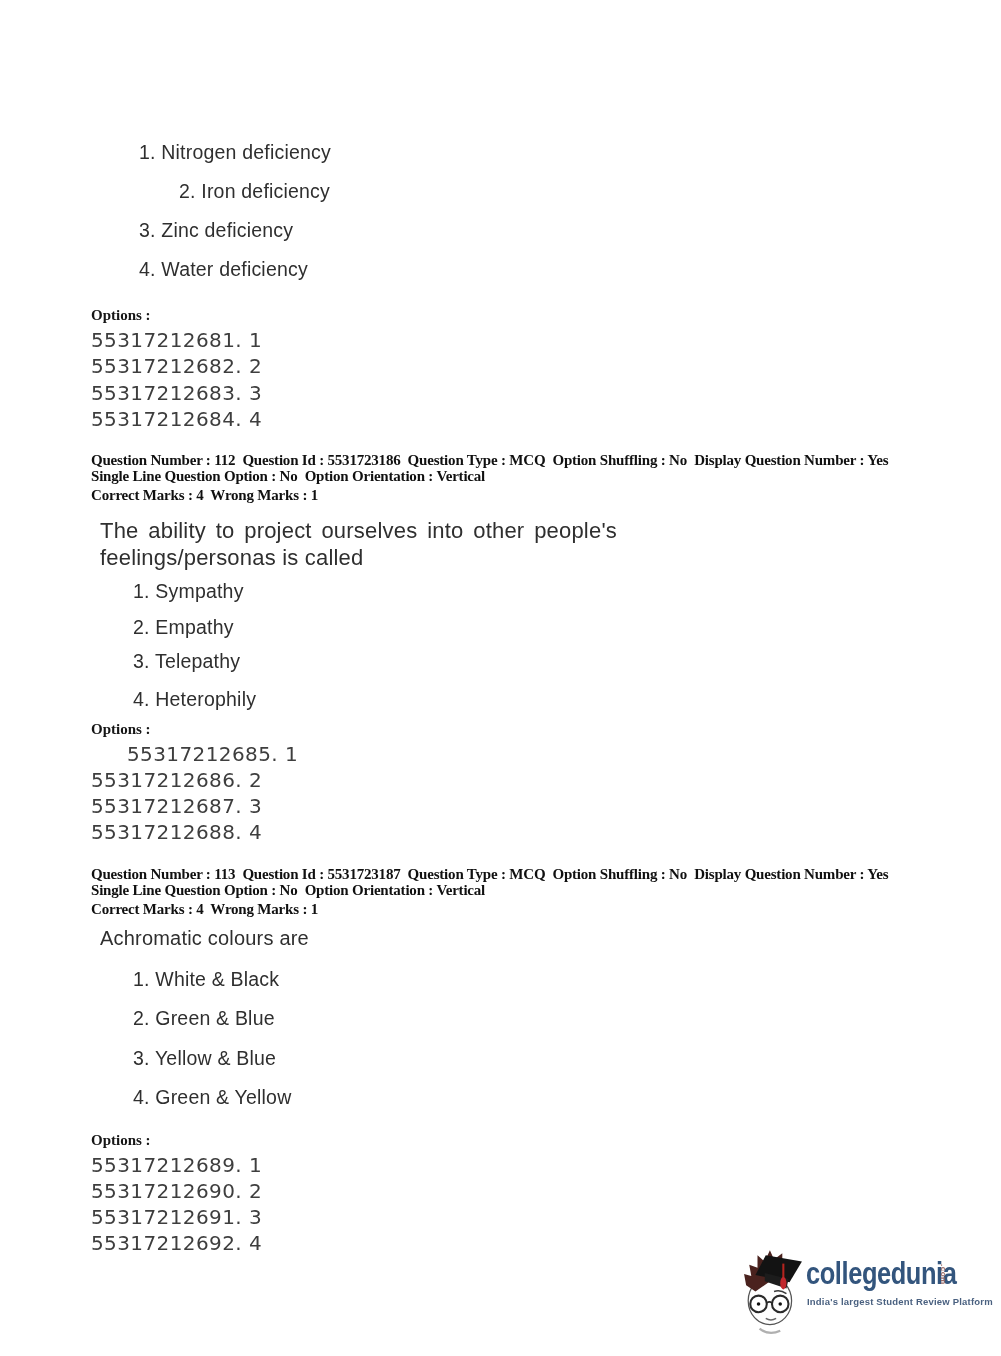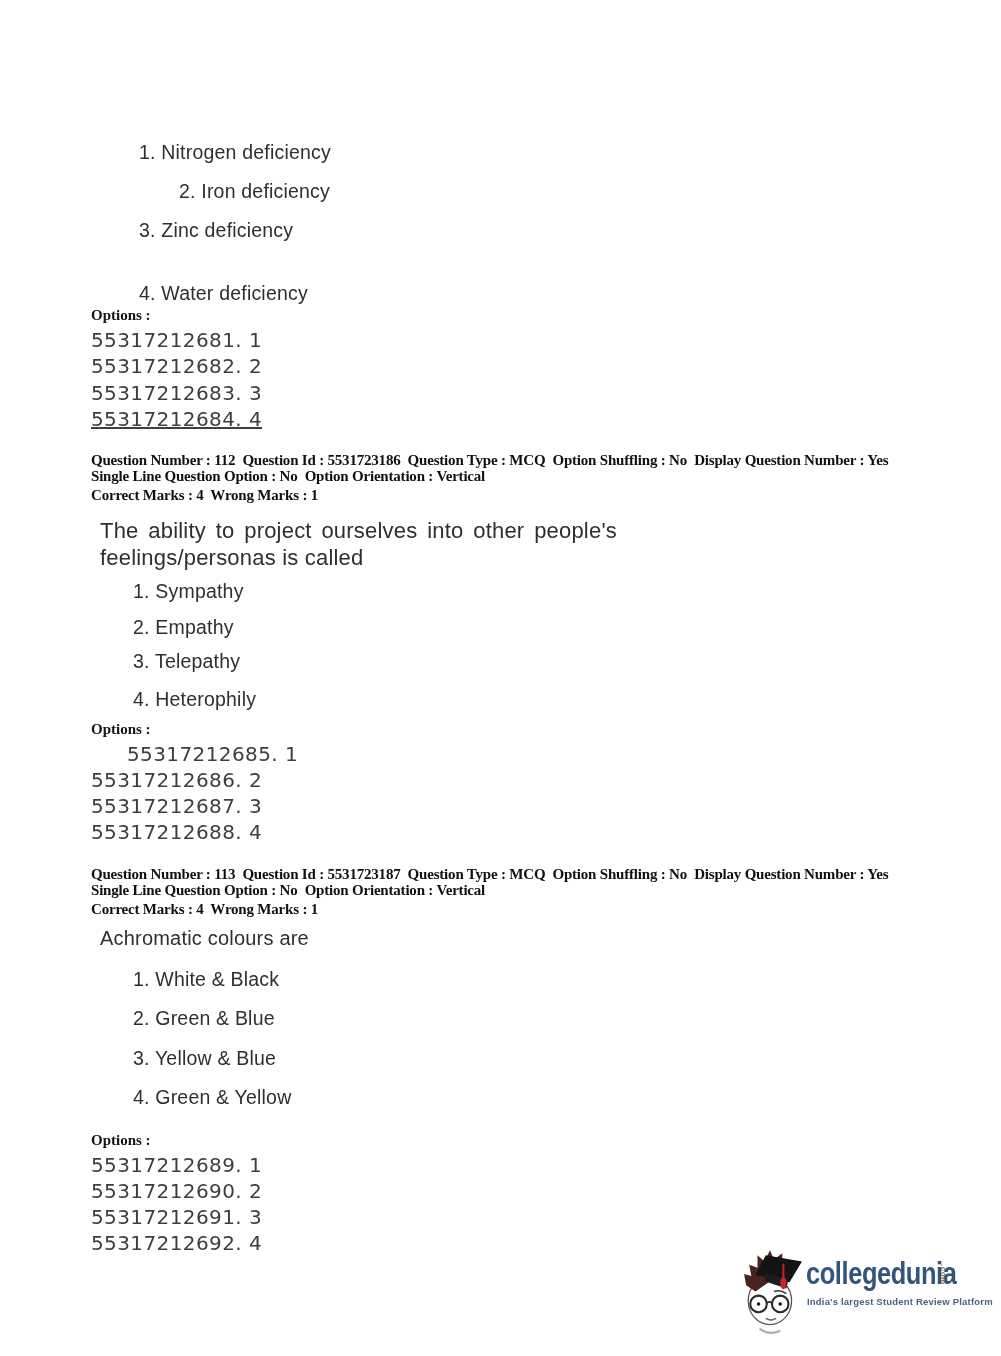--- a/index.html
+++ b/index.html
@@ -23,27 +23,27 @@
   .mascot{position:absolute;left:742px;top:1246px;width:62px;height:91px;}
 </style>
 </head>
 <body>
 
 <div class="page">
 
   <div class="choice" style="left:139px;top:141px;">1. Nitrogen deficiency</div>
   <div class="choice" style="left:139px;top:180px;margin-left:40px;">2. Iron deficiency</div>
   <div class="choice" style="left:139px;top:219px;">3. Zinc deficiency</div>
-  <div class="choice" style="left:139px;top:258px;margin-top:24px;">4. Water deficiency</div>
+  <div class="choice" style="left:139px;top:258px;">4. Water deficiency</div>
 
   <div class="opts-label" style="top:307px;">Options :</div>
   <div class="optid" style="top:328px;">55317212681. 1</div>
   <div class="optid" style="top:354px;">55317212682. 2</div>
   <div class="optid" style="top:381px;">55317212683. 3</div>
-  <div class="optid" style="top:407px;text-decoration:underline;">55317212684. 4</div>
+  <div class="optid" style="top:407px;">55317212684. 4</div>
 
   <div class="meta" style="top:452px;">Question Number : 112  Question Id : 5531723186  Question Type : MCQ  Option Shuffling : No  Display Question Number : Yes</div>
   <div class="meta" style="top:468px;">Single Line Question Option : No  Option Orientation : Vertical</div>
   <div class="meta" style="top:487px;">Correct Marks : 4  Wrong Marks : 1</div>
 
   <div class="qbody qbody-justify" style="left:100px;top:517px;">The ability to project ourselves into other people's feelings/personas is called</div>
   <div class="choice" style="left:133px;top:580px;">1. Sympathy</div>
   <div class="choice" style="left:133px;top:616px;">2. Empathy</div>
   <div class="choice" style="left:133px;top:650px;">3. Telepathy</div>
   <div class="choice" style="left:133px;top:688px;">4. Heterophily</div>

